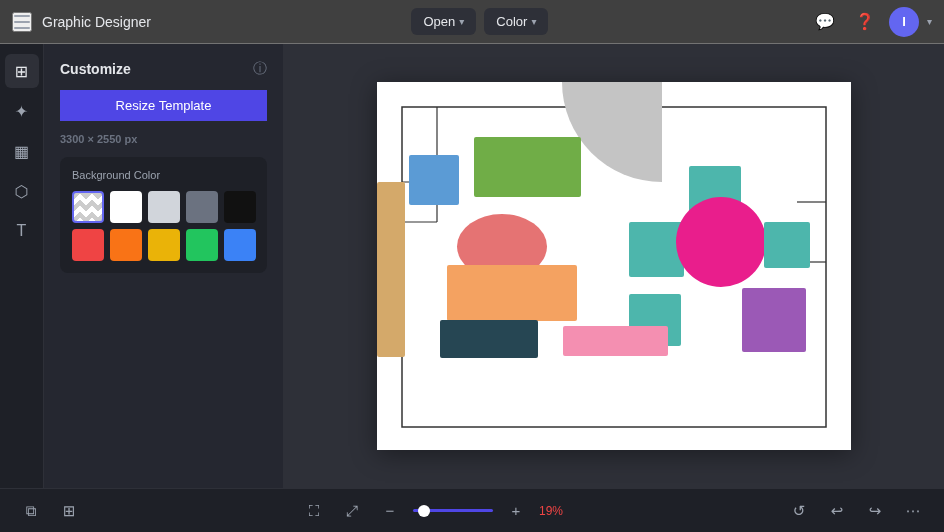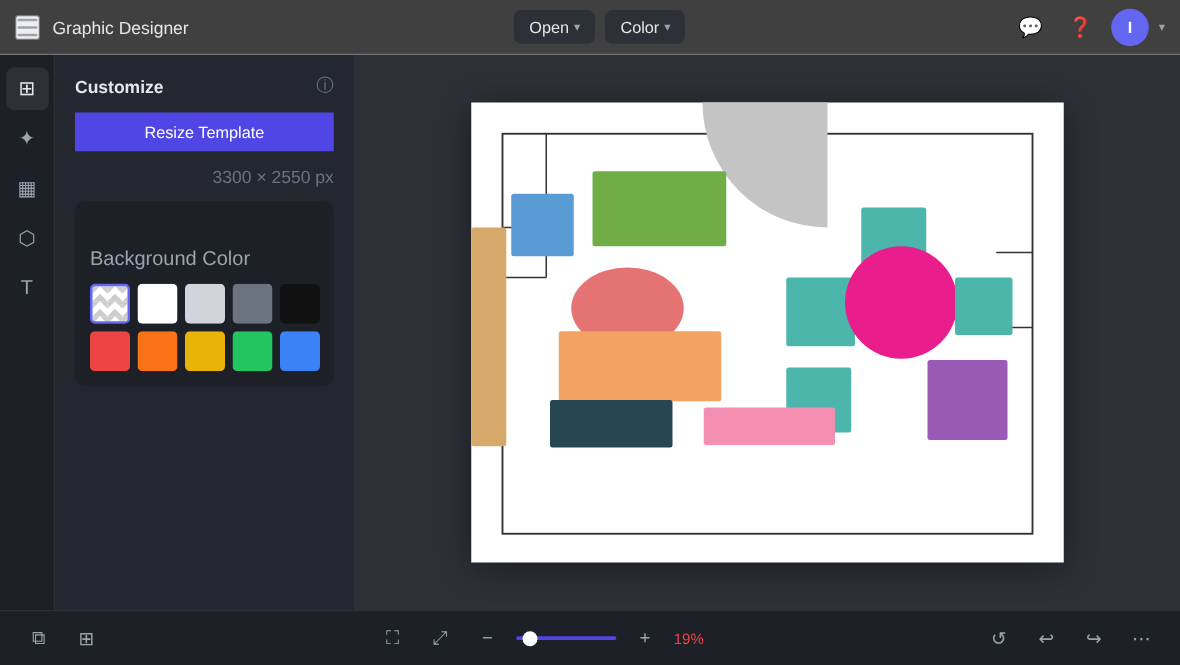--- a/index.html
+++ b/index.html
@@ -76,24 +76,24 @@
     }
     .panel-title { font-size: 14px; font-weight: 600; color: #e5e7eb; }
     .info-icon { color: #6b7280; cursor: pointer; font-size: 14px; }
 
     .resize-btn {
       background: #4f46e5; border: none; color: #fff;
       padding: 8px 0; border-radius: 0; cursor: pointer;
       font-size: 13px; font-weight: 500; width: 100%;
     }
 
-    .dimensions { font-size: 14px; color: #6b7280; text-align: right; }
+    .dimensions { font-size: 11px; color: #6b7280; text-align: left; font-weight: bold; }
 
     .bg-color-section { background: #1e2027; border-radius: 8px; padding: 12px; }
-    .bg-label { font-size: 16px; color: #9ca3af; margin-bottom: 10px; margin-top: 26px; }
+    .bg-label { font-size: 11px; color: #9ca3af; margin-bottom: 10px; }
 
     .color-grid {
       display: grid; grid-template-columns: repeat(5, 1fr); gap: 6px;
     }
     .color-swatch {
       width: 32px; height: 32px; border-radius: 4px; cursor: pointer;
       border: 2px solid transparent;
     }
     .color-swatch.selected { border-color: #6366f1; }
     .color-swatch.white-checker {

